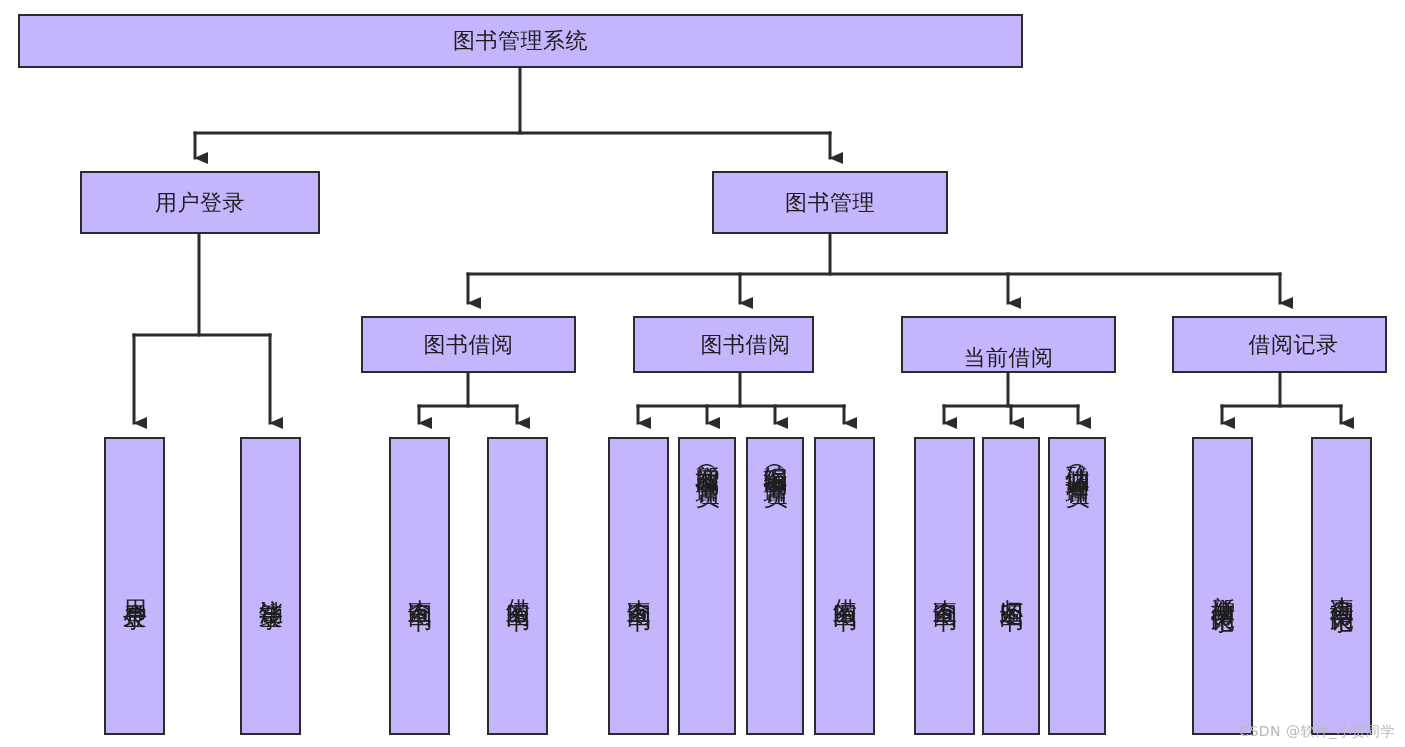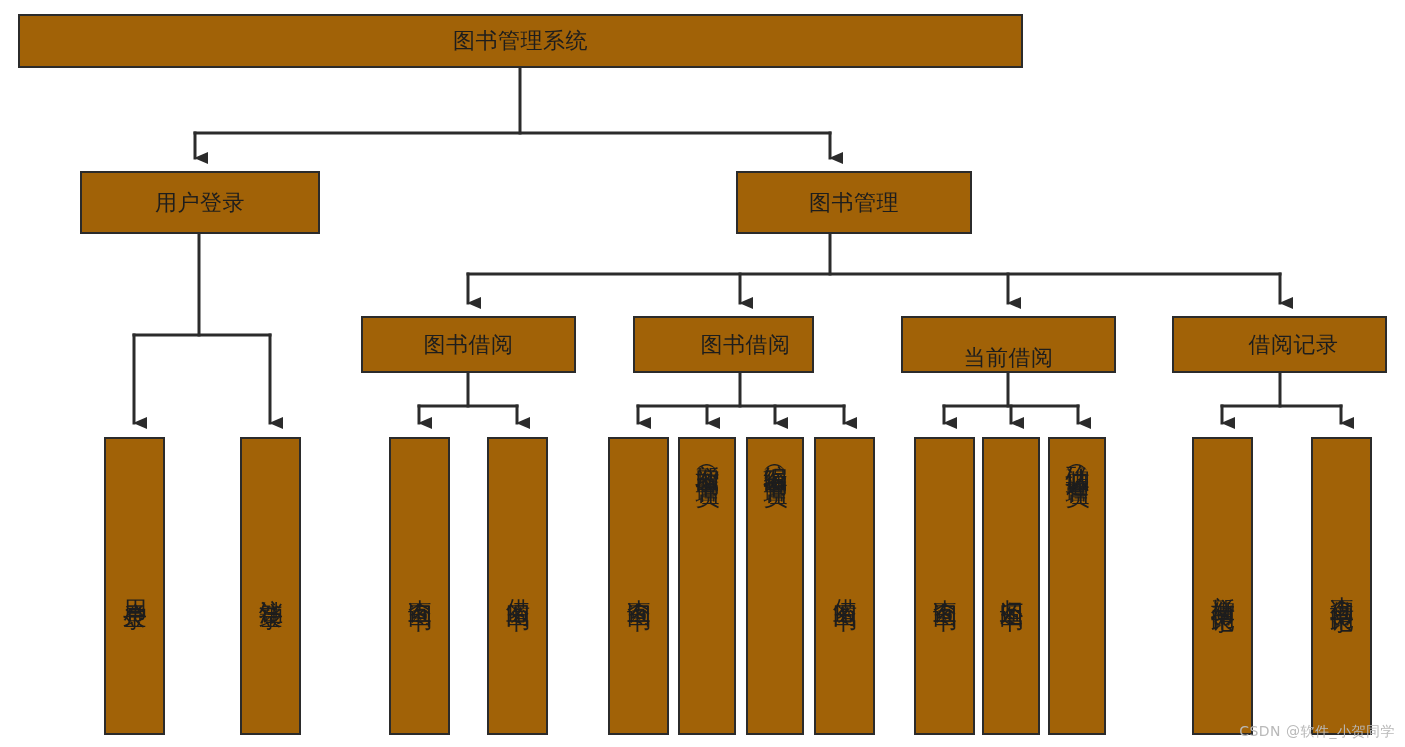--- a/index.html
+++ b/index.html
@@ -21,21 +21,21 @@
     position: absolute;
     left: 0;
     top: 0;
     width: 1405px;
     height: 747px;
     pointer-events: none;
   }
   .node {
     position: absolute;
     box-sizing: border-box;
-    background: #a16207;
+    background: #c4b5fd;
     border: 2.5px solid #2b2b2b;
     display: flex;
     align-items: center;
     justify-content: center;
     text-align: center;
     color: #1d1d1d;
   }
   .node .lbl {
     display: block;
     line-height: 1.18;
@@ -128,21 +128,21 @@
     </g>
   </svg>
 
   <div class="node horiz" style="left:18px; top:14px; width:1005px; height:54px;">
     <span class="lbl">图书管理系统</span>
   </div>
 
   <div class="node horiz" style="left:80px; top:171px; width:240px; height:63px;">
     <span class="lbl">用户登录</span>
   </div>
-  <div class="node horiz" style="left:736px; top:171px; width:236px; height:63px;">
+  <div class="node horiz" style="left:712px; top:171px; width:236px; height:63px;">
     <span class="lbl">图书管理</span>
   </div>
 
   <div class="node horiz" style="left:361px; top:316px; width:215px; height:57px;">
     <span class="lbl">图书借阅</span>
   </div>
   <div class="node horiz" style="left:633px; top:316px; width:181px; height:57px;padding-left:44px;">
     <span class="lbl">图书借阅</span>
   </div>
   <div class="node horiz" style="left:901px; top:316px; width:215px; height:57px;align-items:flex-end;">

